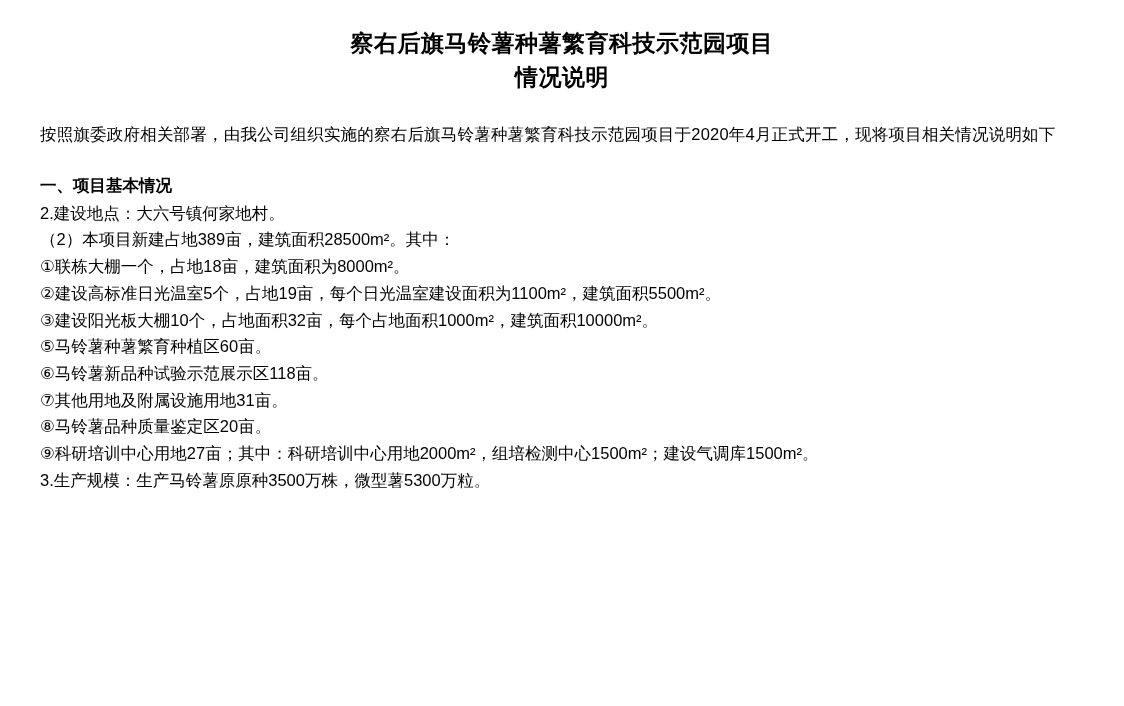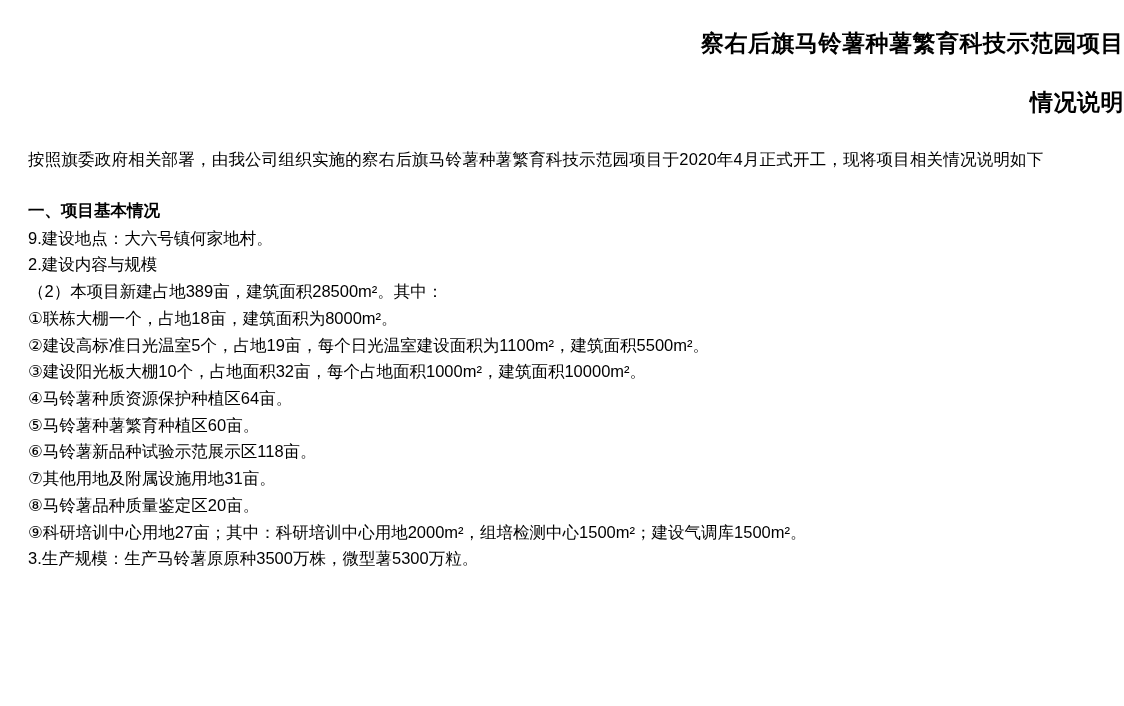--- a/index.html
+++ b/index.html
@@ -15,35 +15,35 @@
     overflow: hidden;
   }
   .page {
     position: relative;
     width: 1124px;
     height: 706px;
     box-sizing: border-box;
     padding: 0;
   }
   .doc-title {
-    text-align: right;
+    text-align: center;
     font-size: 23px;
     font-weight: bold;
     letter-spacing: 0.5px;
     line-height: 1.2;
   }
   .title-line-1 {
     margin-top: 30px;
   }
   .title-line-2 {
-    margin-top: 31px;
+    margin-top: 6px;
   }
   .body-block {
     margin-top: 30px;
-    padding-left: 28px;
+    padding-left: 40px;
     padding-right: 8px;
   }
   .para {
     font-size: 16.5px;
     line-height: 1.62;
     white-space: nowrap;
   }
   .para.intro {
     margin-bottom: 2px;
     letter-spacing: 0.2px;
@@ -64,27 +64,25 @@
 
 <div class="page">
 
   <div class="doc-title title-line-1">察右后旗马铃薯种薯繁育科技示范园项目</div>
   <div class="doc-title title-line-2">情况说明</div>
 
   <div class="body-block">
     <div class="para intro">按照旗委政府相关部署，由我公司组织实施的察右后旗马铃薯种薯繁育科技示范园项目于2020年4月正式开工，现将项目相关情况说明如下</div>
     <div class="section-heading">一、项目基本情况</div>
 
-    <div class="para">9.建设地点：大六号镇何家地村。</div>
-    <div class="para">2.建设内容与规模</div>
+    <div class="para">2.建设地点：大六号镇何家地村。</div>
     <div class="para indent">（2）本项目新建占地389亩，建筑面积28500m²。其中：</div>
     <div class="para">①联栋大棚一个，占地18亩，建筑面积为8000m²。</div>
     <div class="para">②建设高标准日光温室5个，占地19亩，每个日光温室建设面积为1100m²，建筑面积5500m²。</div>
     <div class="para">③建设阳光板大棚10个，占地面积32亩，每个占地面积1000m²，建筑面积10000m²。</div>
-    <div class="para">④马铃薯种质资源保护种植区64亩。</div>
     <div class="para">⑤马铃薯种薯繁育种植区60亩。</div>
     <div class="para">⑥马铃薯新品种试验示范展示区118亩。</div>
     <div class="para">⑦其他用地及附属设施用地31亩。</div>
     <div class="para">⑧马铃薯品种质量鉴定区20亩。</div>
     <div class="para">⑨科研培训中心用地27亩；其中：科研培训中心用地2000m²，组培检测中心1500m²；建设气调库1500m²。</div>
     <div class="para">3.生产规模：生产马铃薯原原种3500万株，微型薯5300万粒。</div>
   </div>
 
 </div>
 

